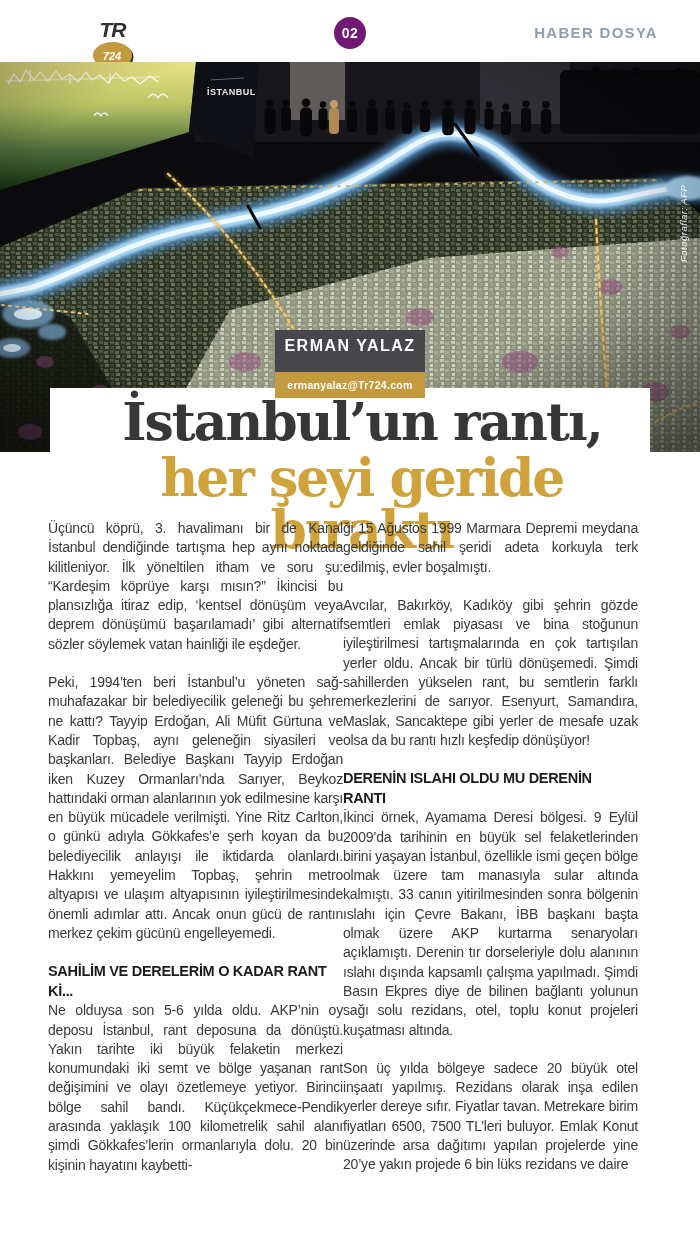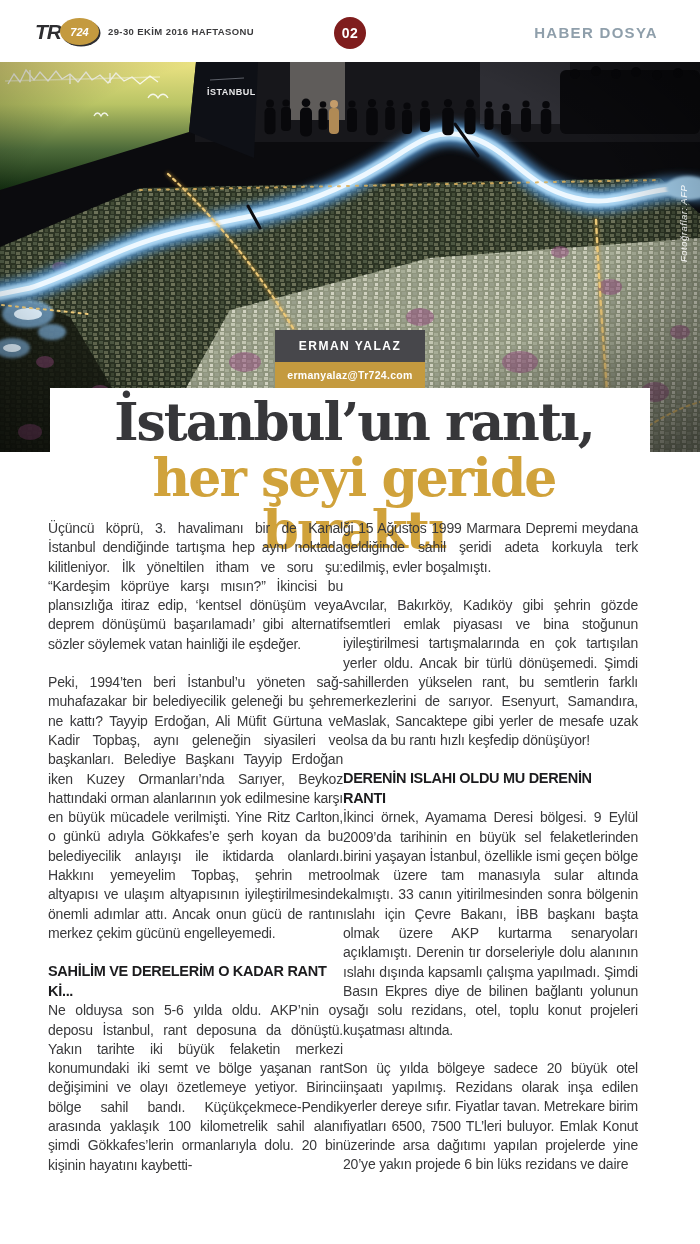--- a/index.html
+++ b/index.html
@@ -2,42 +2,42 @@
 <html lang="tr"><head>
 <meta charset="utf-8">
 <style>
   html,body{margin:0;padding:0;}
   body{
     width:700px;height:1244px;position:relative;overflow:hidden;
     background:#ffffff;font-family:"Liberation Sans",sans-serif;
   }
   
   .header{position:absolute;top:0;left:0;width:700px;height:62px;background:#fff;}
-  .brand{position:absolute;left:35px;top:18px;display:flex;align-items:center;}
+  .brand{position:absolute;left:35px;top:18px;display:flex;align-items:center;flex-direction:column;}
   .logo-tr{font-style:italic;font-weight:900;font-size:21px;color:#2e2e31;letter-spacing:-1px;}
   .logo-circle{width:39px;height:27px;border-radius:50%;background:#c49a3f;color:#fff;
     display:flex;align-items:center;justify-content:center;font-style:italic;font-weight:700;
     font-size:11px;margin-left:-1px;box-shadow:1.5px 1.5px 0 #2e2e31;}
   .issue-date{margin-left:9px;font-weight:700;font-size:9.5px;letter-spacing:.4px;color:#3b3b3d;}
   .page-badge{position:absolute;left:334px;top:17px;width:32px;height:32px;border-radius:50%;
-    background:#7f1d1d;color:#fff;display:flex;align-items:center;justify-content:center;
+    background:#701a75;color:#fff;display:flex;align-items:center;justify-content:center;
     font-weight:700;font-size:14px;letter-spacing:.5px;}
   .section-title{position:absolute;right:42px;top:24px;font-weight:700;font-size:15px;
     letter-spacing:1.3px;color:#8f9fab;}
   
   .photo-wrap{position:absolute;top:62px;left:0;width:700px;height:390px;}
   
   .author-box{position:absolute;left:275px;top:330px;width:150px;text-align:center;z-index:5;}
-  .author-name{height:32px;line-height:32px;background:#47474b;color:#fff;font-weight:700;
-    font-size:12px;letter-spacing:1.5px;}
+  .author-name{height:42px;line-height:32px;background:#47474b;color:#fff;font-weight:700;
+    font-size:16px;letter-spacing:1.5px;}
   .author-email{height:26px;line-height:26px;background:#c49a3f;color:#fff;font-weight:700;
     font-size:10.5px;letter-spacing:.3px;}
   
   .headline-panel{position:absolute;left:50px;top:388px;width:600px;height:136px;background:#fff;z-index:4;}
-  .headline{position:absolute;left:54px;top:394px;width:600px;text-align:center;z-index:6;
+  .headline{position:absolute;left:62px;top:394px;width:600px;text-align:center;z-index:6;
     font-family:"DejaVu Serif",serif;font-weight:bold;}
   .headline .l1{font-size:52px;line-height:56px;letter-spacing:-2px;color:#37373a;}
   .headline .l2{font-size:52px;line-height:52px;letter-spacing:-2px;color:#d0a23b;margin-top:2px;}
   
   .article{position:absolute;left:48px;top:519px;width:604px;display:flex;z-index:6;}
   .col{width:295px;}
   .col p{margin:0 0 19px 0;font-size:14px;line-height:19.3px;letter-spacing:-0.2px;
     color:#39393b;text-align:justify;}
   .col h3{margin:0;font-size:14.5px;line-height:19.5px;letter-spacing:-0.3px;color:#1c1c1e;
     font-weight:700;}

